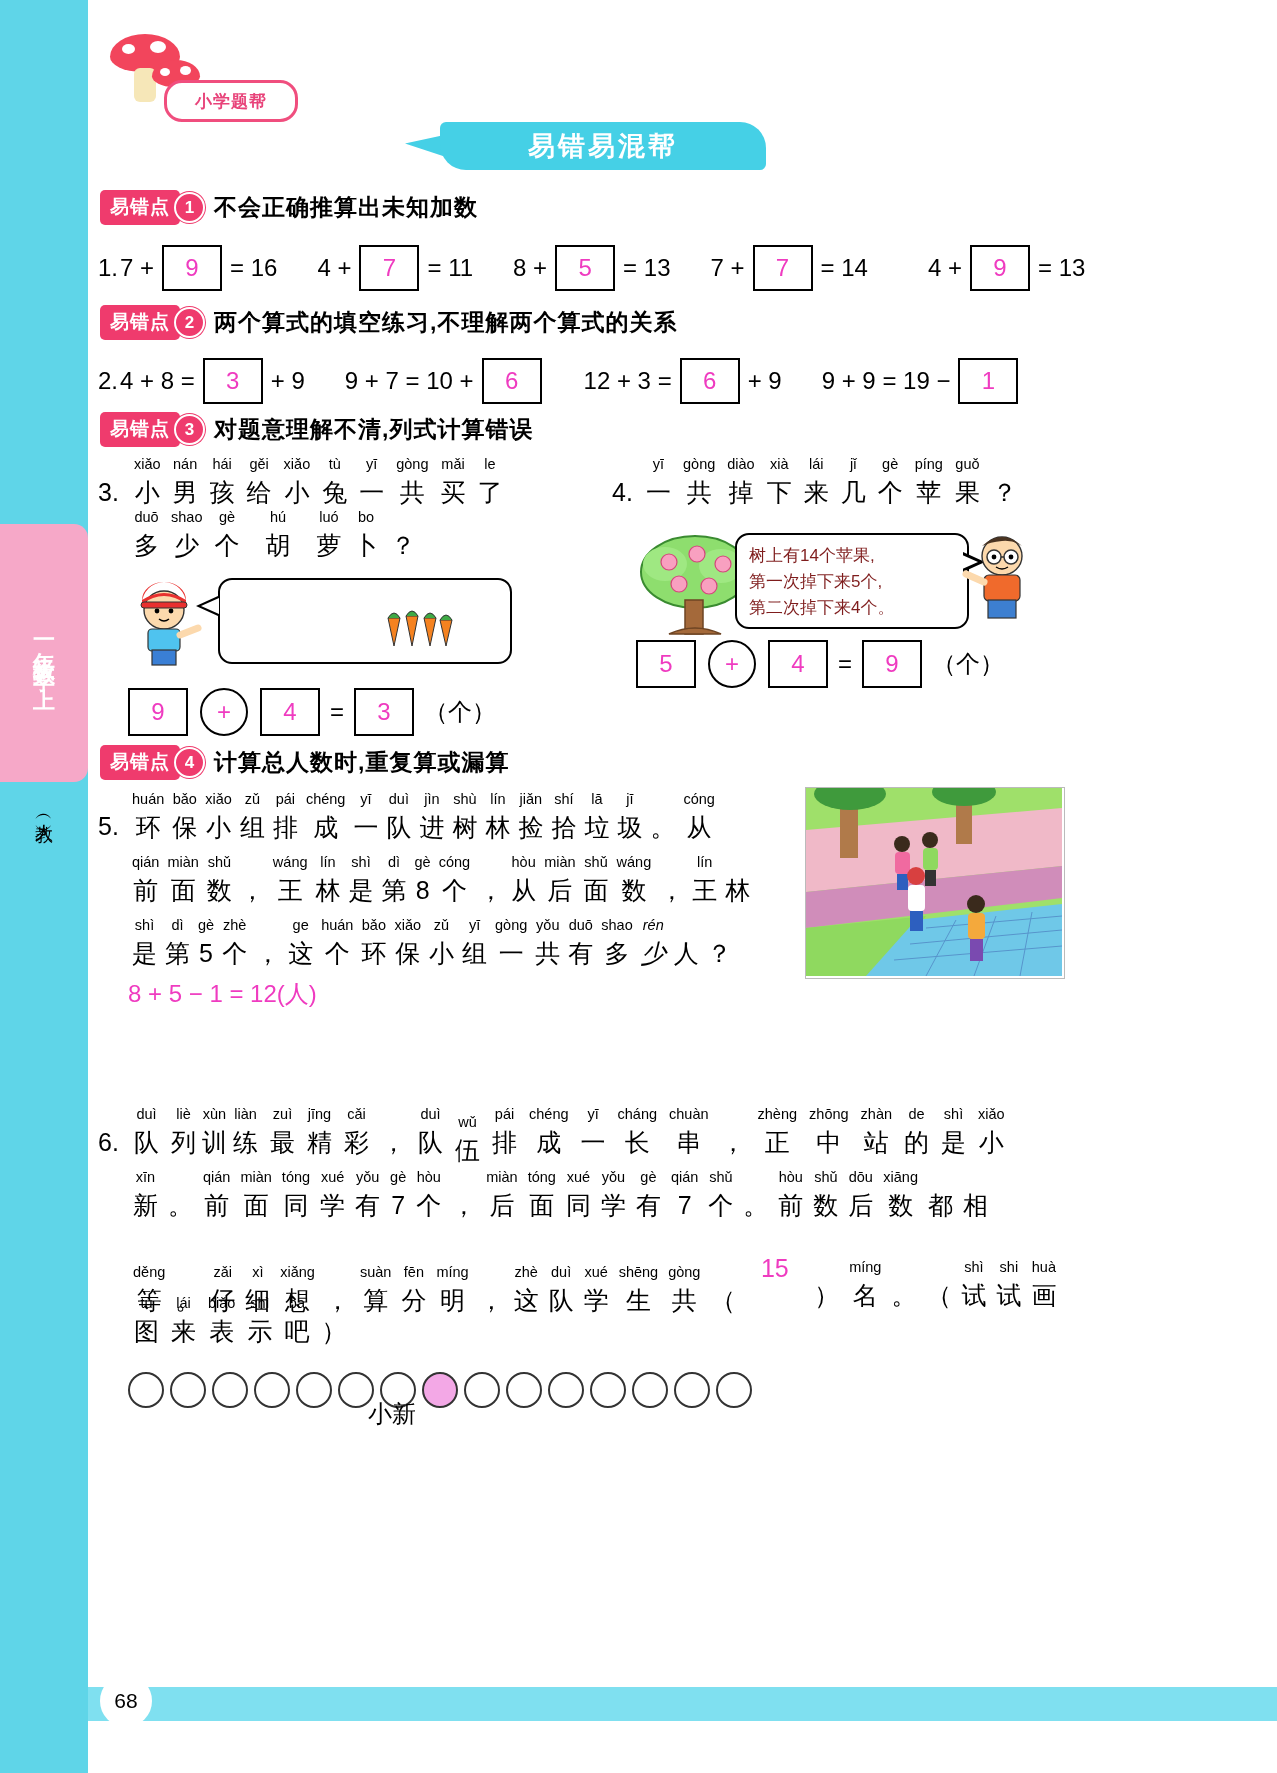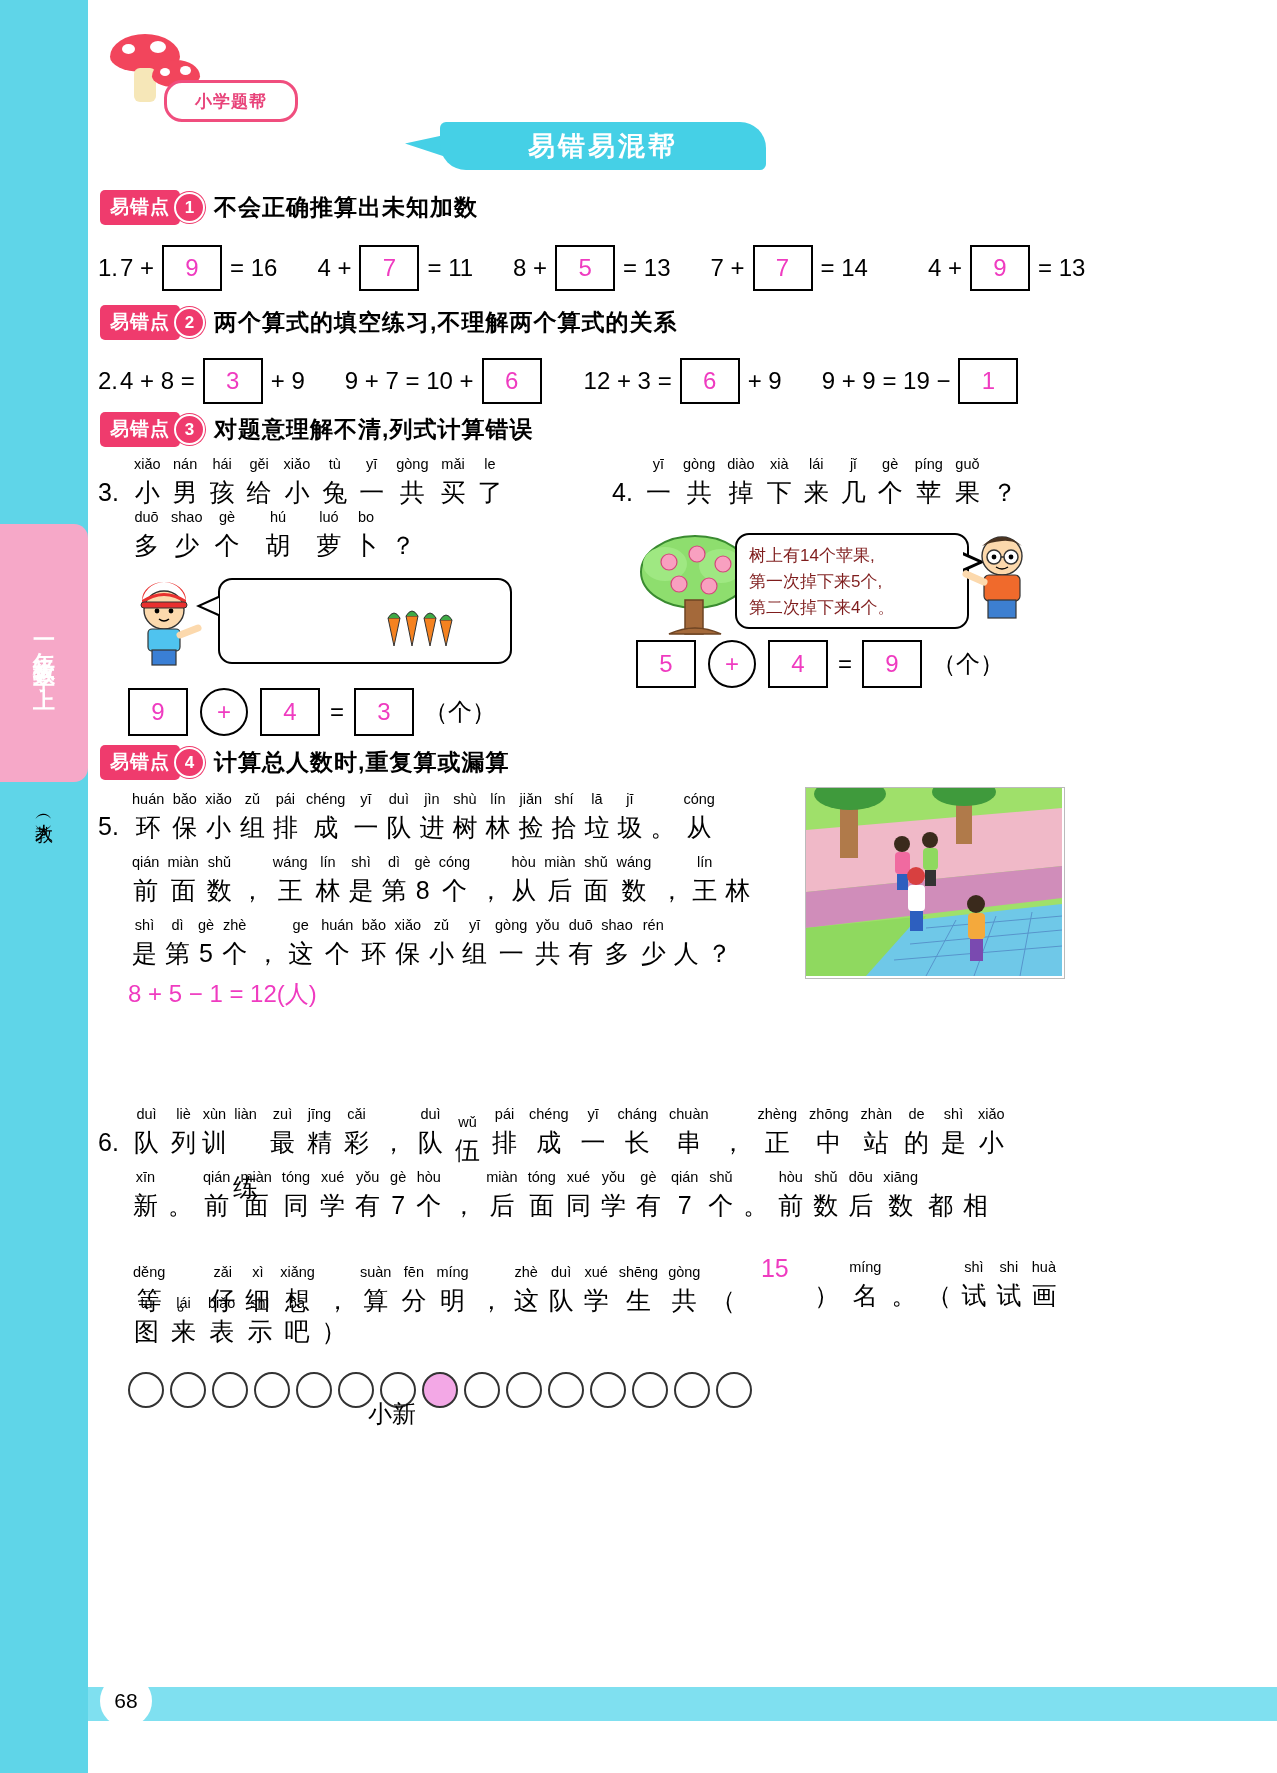--- a/index.html
+++ b/index.html
@@ -619,21 +619,21 @@
         <div class="py-bot">共</div>
       </div>
       <div class="py-cell" style="margin: 0px 4px;">
         <div class="py-top">duō</div>
         <div class="py-bot">有</div>
       </div>
       <div class="py-cell" style="margin: 0px 4px;">
         <div class="py-top">shao</div>
         <div class="py-bot">多</div>
       </div>
-      <div class="py-cell" style="margin: 0px 4px;">
+      <div class="py-cell" style="margin: 0px 4px; font-style: italic;">
         <div class="py-top">rén</div>
         <div class="py-bot">少</div>
       </div>
       <div class="py-cell" style="margin: 0px 4px;">
         <div class="py-top"></div>
         <div class="py-bot">人</div>
       </div>
       <div class="py-cell" style="margin: 0px 4px;">
         <div class="py-top"></div>
         <div class="py-bot">？</div>
@@ -687,21 +687,21 @@
         <div class="py-bot">队</div>
       </div>
       <div class="py-cell" style="margin: 0px 6px;">
         <div class="py-top">liè</div>
         <div class="py-bot">列</div>
       </div>
       <div class="py-cell" style="margin: 0px 0;">
         <div class="py-top">xùn</div>
         <div class="py-bot">训</div>
       </div>
-      <div class="py-cell" style="margin: 0px 6px; gap: 45px;">
+      <div class="py-cell" style="margin: 0px 6px;">
         <div class="py-top">liàn</div>
         <div class="py-bot">练</div>
       </div>
       <div class="py-cell" style="margin: 0px 6px;">
         <div class="py-top">zuì</div>
         <div class="py-bot">最</div>
       </div>
       <div class="py-cell" style="margin: 0px 6px;">
         <div class="py-top">jīng</div>
         <div class="py-bot">精</div>

